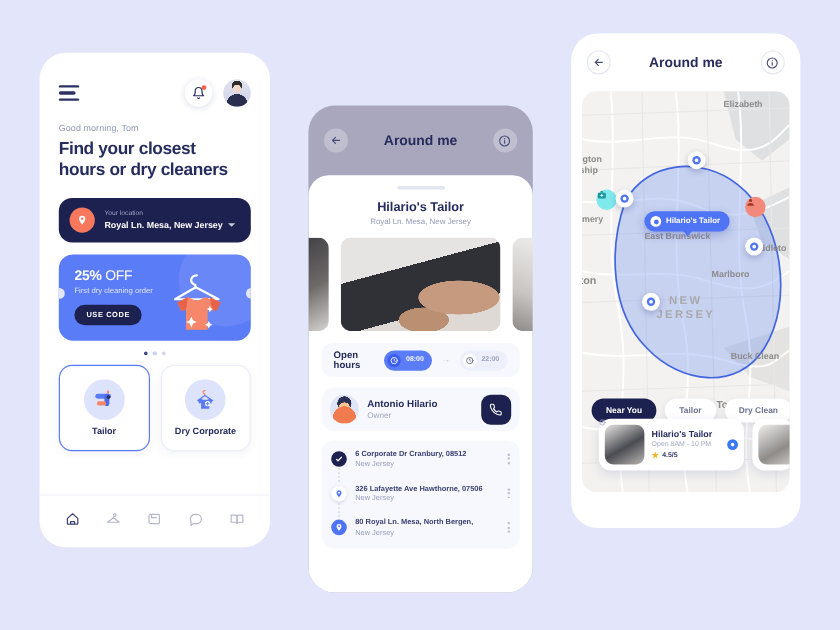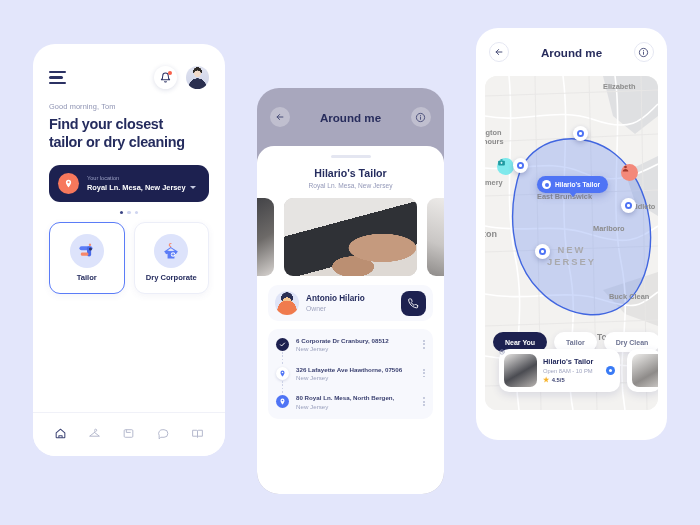--- a/index.html
+++ b/index.html
@@ -246,38 +246,56 @@
           </svg>
           <span class="bell-dot"></span>
         </div>
         <div class="avatar"></div>
       </div>
     </div>
 
     <div class="greet">Good morning, Tom</div>
     <div class="headline">
       <span>Find your closest</span><br>
-      <span>tailor or dry cleaning</span>
+      <span>hours or dry cleaners</span>
     </div>
 
     <div class="loc-card">
       <div class="loc-pin">
         <svg width="9" height="9" viewBox="0 0 24 24" fill="#fff">
             <path d="M12 2a7 7 0 0 0-7 7c0 5 7 13 7 13s7-8 7-13a7 7 0 0 0-7-7zm0 9.5A2.5 2.5 0 1 1 12 6a2.5 2.5 0 0 1 0 5.5z"></path>
           </svg>
       </div>
       <div>
         <div class="loc-label">Your location</div>
         <div class="loc-value">
           <span>Royal Ln. Mesa, New Jersey</span>
           <span class="chev"></span>
         </div>
       </div>
     </div>
 
+    <div class="promo">
+      <div class="promo-blob"></div>
+      <div class="promo-t1">
+        <b>25%</b><span> OFF</span>
+      </div>
+      <div class="promo-t2">First dry cleaning order</div>
+      <button class="promo-btn">USE CODE</button>
+      <svg class="shirt" viewBox="0 0 64 64">
+        <path d="M32 6c-3.2 0-5.2 2.1-5.2 4.6 0 2 1.3 3.2 2.8 3.8l1.1.5v3" stroke="#ffffff" stroke-width="2" fill="none" stroke-linecap="round"></path>
+        <path d="M31 17 12 28h40L31 17z" fill="none" stroke="#ffffff" stroke-width="2" stroke-linejoin="round"></path>
+        <path d="M24 26l-10 5 4 8 4-1.5V56h20V37.5l4 1.5 4-8-10-5-6 3-4 0-6-3z" fill="#f7876a"></path>
+        <path d="M24 26l-10 5 4 8 4-1.5" fill="#e8624a"></path>
+        <path d="M44 26l10 5-4 8-4-1.5" fill="#e8624a"></path>
+        <path d="M27 44l1.6 3.6L32 49l-3.4 1.4L27 54l-1.6-3.6L22 49l3.4-1.4z" fill="#fff"></path>
+        <path d="M44 34l1 2.2L47 37l-2 .8-1 2.2-1-2.2L41 37l2-.8z" fill="#fff"></path>
+        <path d="M43 48l1.1 2.4 2.4 1.1-2.4 1.1L43 55l-1.1-2.4L39.5 51.5l2.4-1.1z" fill="#fff"></path>
+      </svg>
+    </div>
 
     <div class="dots">
       <i class="on"></i>
       <i></i>
       <i></i>
     </div>
 
 
     <div class="svc-row">
       <div class="svc active">
@@ -367,20 +385,42 @@
             <div class="photo-dark"></div>
           </div>
         <div class="c-img c-main">
             <div class="photo-sew"></div>
           </div>
         <div class="c-img c-side-r">
             <div class="photo-light"></div>
           </div>
       </div>
 
+      <div class="oh-card">
+        <div class="oh-label">Open hours</div>
+        <div class="pill on">
+          <span class="clk">
+            <svg width="7" height="7" viewBox="0 0 24 24" fill="none" stroke="#fff" stroke-width="2.6" stroke-linecap="round">
+                <circle cx="12" cy="12" r="9"></circle>
+                <path d="M12 7.5V12l3 2"></path>
+              </svg>
+          </span>
+          <span>08:00</span>
+        </div>
+        <div class="arrow-sep">→</div>
+        <div class="pill off">
+          <span class="clk">
+            <svg width="7" height="7" viewBox="0 0 24 24" fill="none" stroke="#6a7090" stroke-width="2.6" stroke-linecap="round">
+                <circle cx="12" cy="12" r="9"></circle>
+                <path d="M12 7.5V12l3 2"></path>
+              </svg>
+          </span>
+          <span>22:00</span>
+        </div>
+      </div>
 
       <div class="owner-card">
         <div class="ow-av"></div>
         <div>
           <div class="ow-name">Antonio Hilario</div>
           <div class="ow-role">Owner</div>
         </div>
         <div class="call-btn">
           <svg width="11" height="11" viewBox="0 0 24 24" fill="none" stroke="#fff" stroke-width="2" stroke-linecap="round" stroke-linejoin="round">
               <path d="M21 16.9v2.6a2 2 0 0 1-2.2 2 19.6 19.6 0 0 1-8.5-3 19.3 19.3 0 0 1-6-6A19.6 19.6 0 0 1 1.3 4 2 2 0 0 1 3.3 2H6a2 2 0 0 1 2 1.7c.1 1 .4 2 .7 2.9a2 2 0 0 1-.4 2.1L7.1 9.9a16 16 0 0 0 6 6l1.2-1.2a2 2 0 0 1 2.1-.5c.9.4 1.9.6 2.9.8A2 2 0 0 1 21 16.9z"></path>
@@ -479,21 +519,21 @@
         </g>
         <g stroke="#e8e7e5" stroke-width="0.9" fill="none">
           <path d="M0 20 L173 14 M0 66 L173 58 M0 120 L173 114 M0 176 L173 170 M0 250 L173 244 M0 310 L173 306"></path>
           <path d="M50 0 L56 334 M104 0 L112 334 M156 0 L162 334"></path>
         </g>
         <path d="M36 92 C22 132 24 184 54 214 C82 244 130 250 152 214 C176 176 168 108 130 78 C100 54 54 58 36 92 Z" fill="#6b8bf0" fill-opacity="0.32" stroke="#4166e0" stroke-width="1.4"></path>
       </svg>
 
       <div class="map-label" style="left:118px; top:6px;">Elizabeth</div>
       <div class="map-label" style="left:-4px; top:52px;">ngton</div>
-      <div class="map-label" style="left:-2px; top:61px;">hours</div>
+      <div class="map-label" style="left:-2px; top:61px;">ship</div>
       <div class="map-label" style="left:0px; top:102px;">mery</div>
       <div class="map-label" style="left:52px; top:116px;">East Brunswick</div>
       <div class="map-label" style="left:140px; top:126px;">Middleto</div>
       <div class="map-label" style="left:-2px; top:153px; font-size:9px; color:#8a8a8a;">ton</div>
       <div class="map-label" style="left:108px; top:148px;">Marlboro</div>
       <div class="map-label" style="left:124px; top:216px;">Buck Clean</div>
       <div class="map-label" style="left:112px; top:256px; font-size:8.4px;">Toms River</div>
       <div class="map-label" style="left:52px; top:302px; color:#b5b4b2;">Lacey Township</div>
 
       <div class="map-state" style="left:62px; top:168px; white-space:pre-line;">NEW

